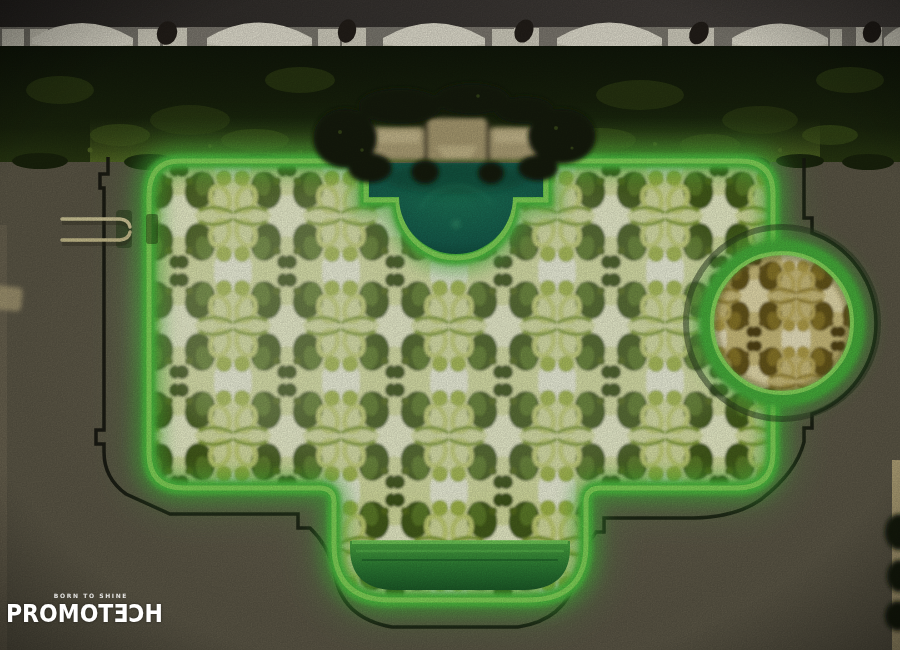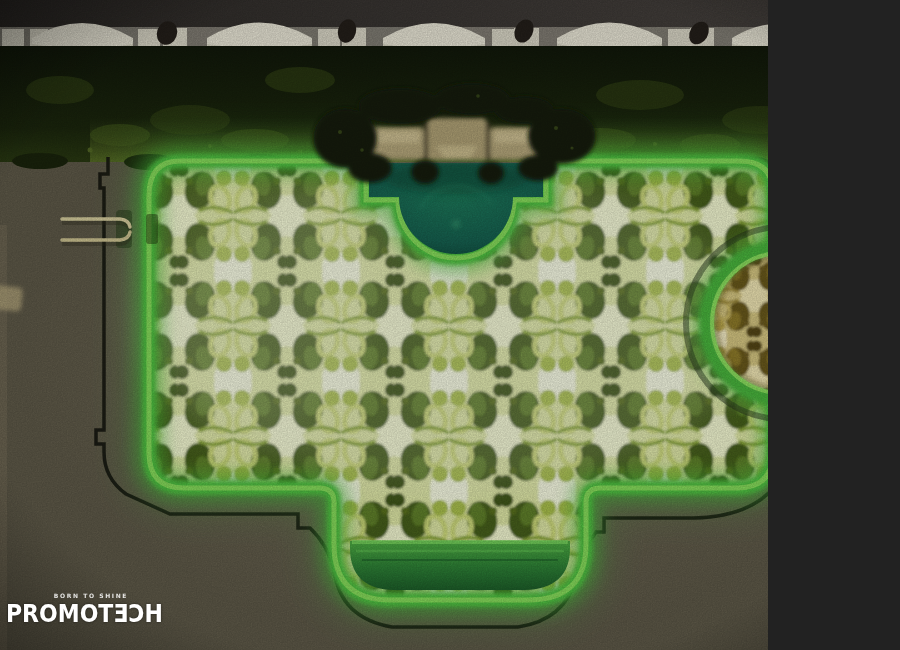--- a/index.html
+++ b/index.html
@@ -1,16 +1,16 @@
 <!DOCTYPE html>
 <html><head>
 <meta charset="utf-8">
 <style>
   html,body{margin:0;padding:0;background:#222;}
-  .stage{position:relative;width:768px;height:650px;overflow:hidden;background:#5f5a49;
+  .stage{position:relative;width:900px;height:650px;overflow:hidden;background:#5f5a49;
          font-family:"DejaVu Sans",sans-serif;}
   .stage svg{position:absolute;left:0;top:0;display:block;}
   .watermark{position:absolute;left:6px;top:592px;width:124px;color:#fff;z-index:5;}
   .watermark .tagline{font-size:6px;font-weight:bold;letter-spacing:1.6px;text-align:right;
                       opacity:.85;padding-right:2px;line-height:1.4;}
   .watermark .brand{font-size:25px;font-weight:bold;line-height:1;margin-top:1px;
                     transform:scaleX(.88);transform-origin:left center;
                     text-shadow:0 0 3px rgba(0,0,0,.55);white-space:nowrap;}
 </style>
 </head>

